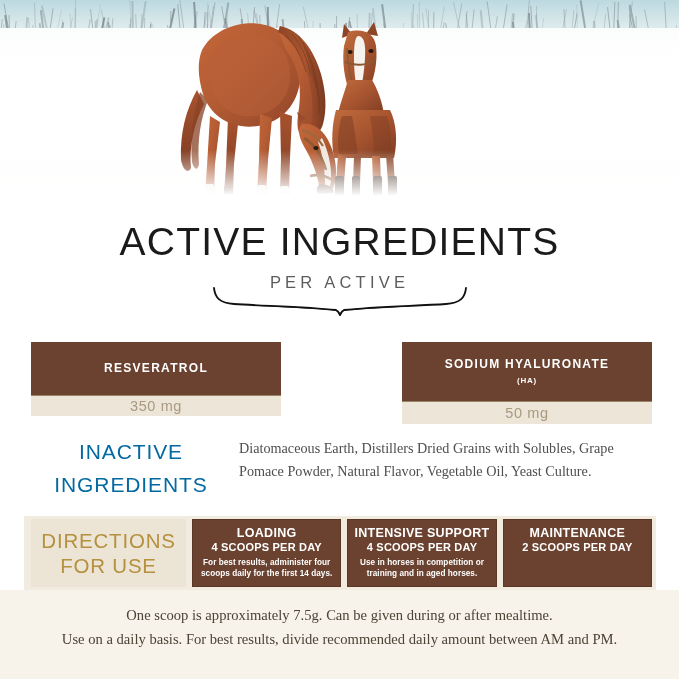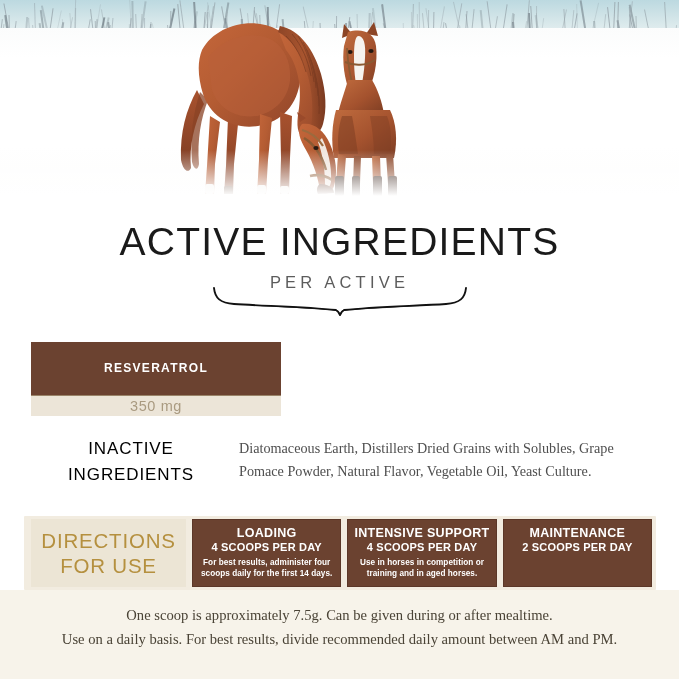--- a/index.html
+++ b/index.html
@@ -143,23 +143,23 @@
   
   #inactive-row {
     position: absolute;
     left: 31px; top: 434px;
     width: 621px;
     display: flex;
   }
   #inactive-label {
     width: 200px;
     text-align: center;
-    font-size: 17px;
+    font-size: 21px;
     letter-spacing: .9px;
-    color: #000000;
+    color: #0369a1;
     line-height: 1.55;
     padding-top: 2px;
   }
   #inactive-text {
     flex: 1;
     font-family: "Liberation Serif", serif;
     font-size: 14.2px;
     color: #4e4e4e;
     line-height: 1.62;
     padding-left: 8px;
@@ -543,20 +543,27 @@
 
   <div id="active-row">
 
     <div class="ing-card card-left">
       <div class="ing-head one-line">
         <div class="ing-name">RESVERATROL</div>
       </div>
       <div class="ing-amount">350 mg</div>
     </div>
 
+    <div class="ing-card card-right">
+      <div class="ing-head two-line">
+        <div class="ing-name">SODIUM HYALURONATE</div>
+        <div class="ing-abbr">(HA)</div>
+      </div>
+      <div class="ing-amount">50 mg</div>
+    </div>
 
   </div>
 
   <div id="inactive-row">
     <div id="inactive-label">
       <div>INACTIVE</div>
       <div>INGREDIENTS</div>
     </div>
     <div id="inactive-text">Diatomaceous Earth, Distillers Dried Grains with Solubles, Grape Pomace Powder, Natural Flavor, Vegetable Oil, Yeast Culture.</div>
   </div>

